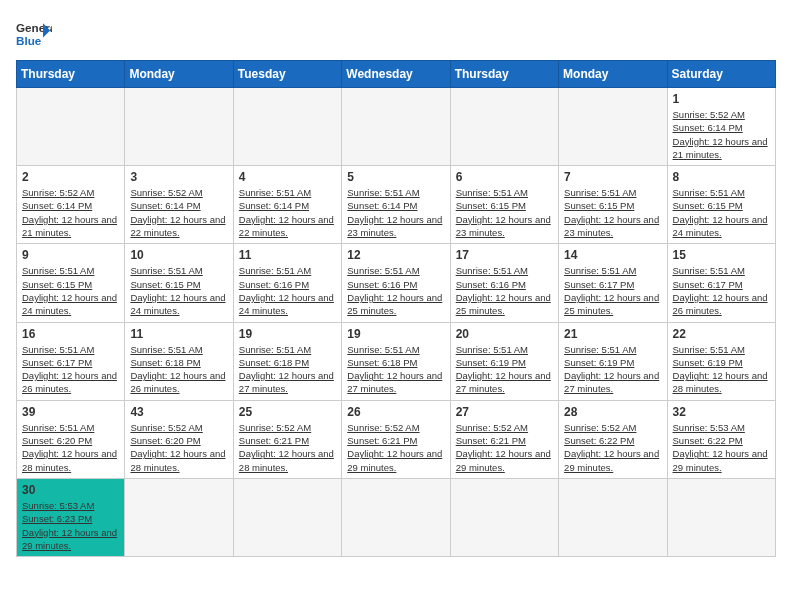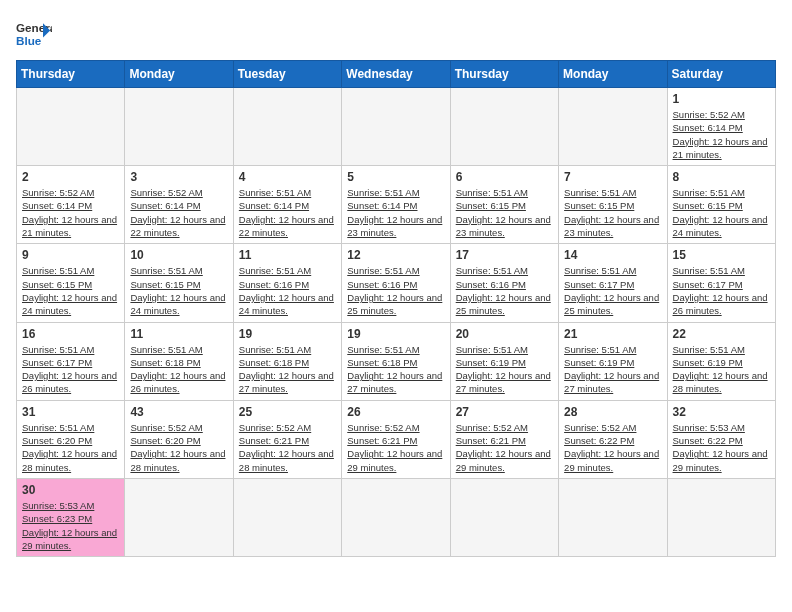--- a/index.html
+++ b/index.html
@@ -73,21 +73,21 @@
     .day-info {
       font-size: 9.5px;
       line-height: 1.4;
       color: #333;
       text-decoration: underline;
     }
     .last-row td {
       background: #f5f5f5;
     }
     .last-row td.has-data {
-      background: #f9a8d4;
+      background: #14b8a6;
     }
   </style>
 </head>
 <body>
 
 <div class="header">
   <div class="logo">
     <svg class="logo-icon" viewBox="0 0 40 40">
       <text x="0" y="18" font-size="13" font-weight="bold" fill="#333">General</text>
       <text x="0" y="32" font-size="13" font-weight="bold" fill="#1a6bbf">Blue</text>
@@ -250,21 +250,21 @@
         </td>
         <td>
           <span class="day-num">22</span>
           <div class="day-info">Sunrise: 5:51 AM
 Sunset: 6:19 PM
 Daylight: 12 hours and 28 minutes.</div>
         </td>
       </tr>
       <tr>
         <td>
-          <span class="day-num">31</span>
+          <span class="day-num">39</span>
           <div class="day-info">Sunrise: 5:51 AM
 Sunset: 6:20 PM
 Daylight: 12 hours and 28 minutes.</div>
         </td>
         <td>
           <span class="day-num">43</span>
           <div class="day-info">Sunrise: 5:52 AM
 Sunset: 6:20 PM
 Daylight: 12 hours and 28 minutes.</div>
         </td>

